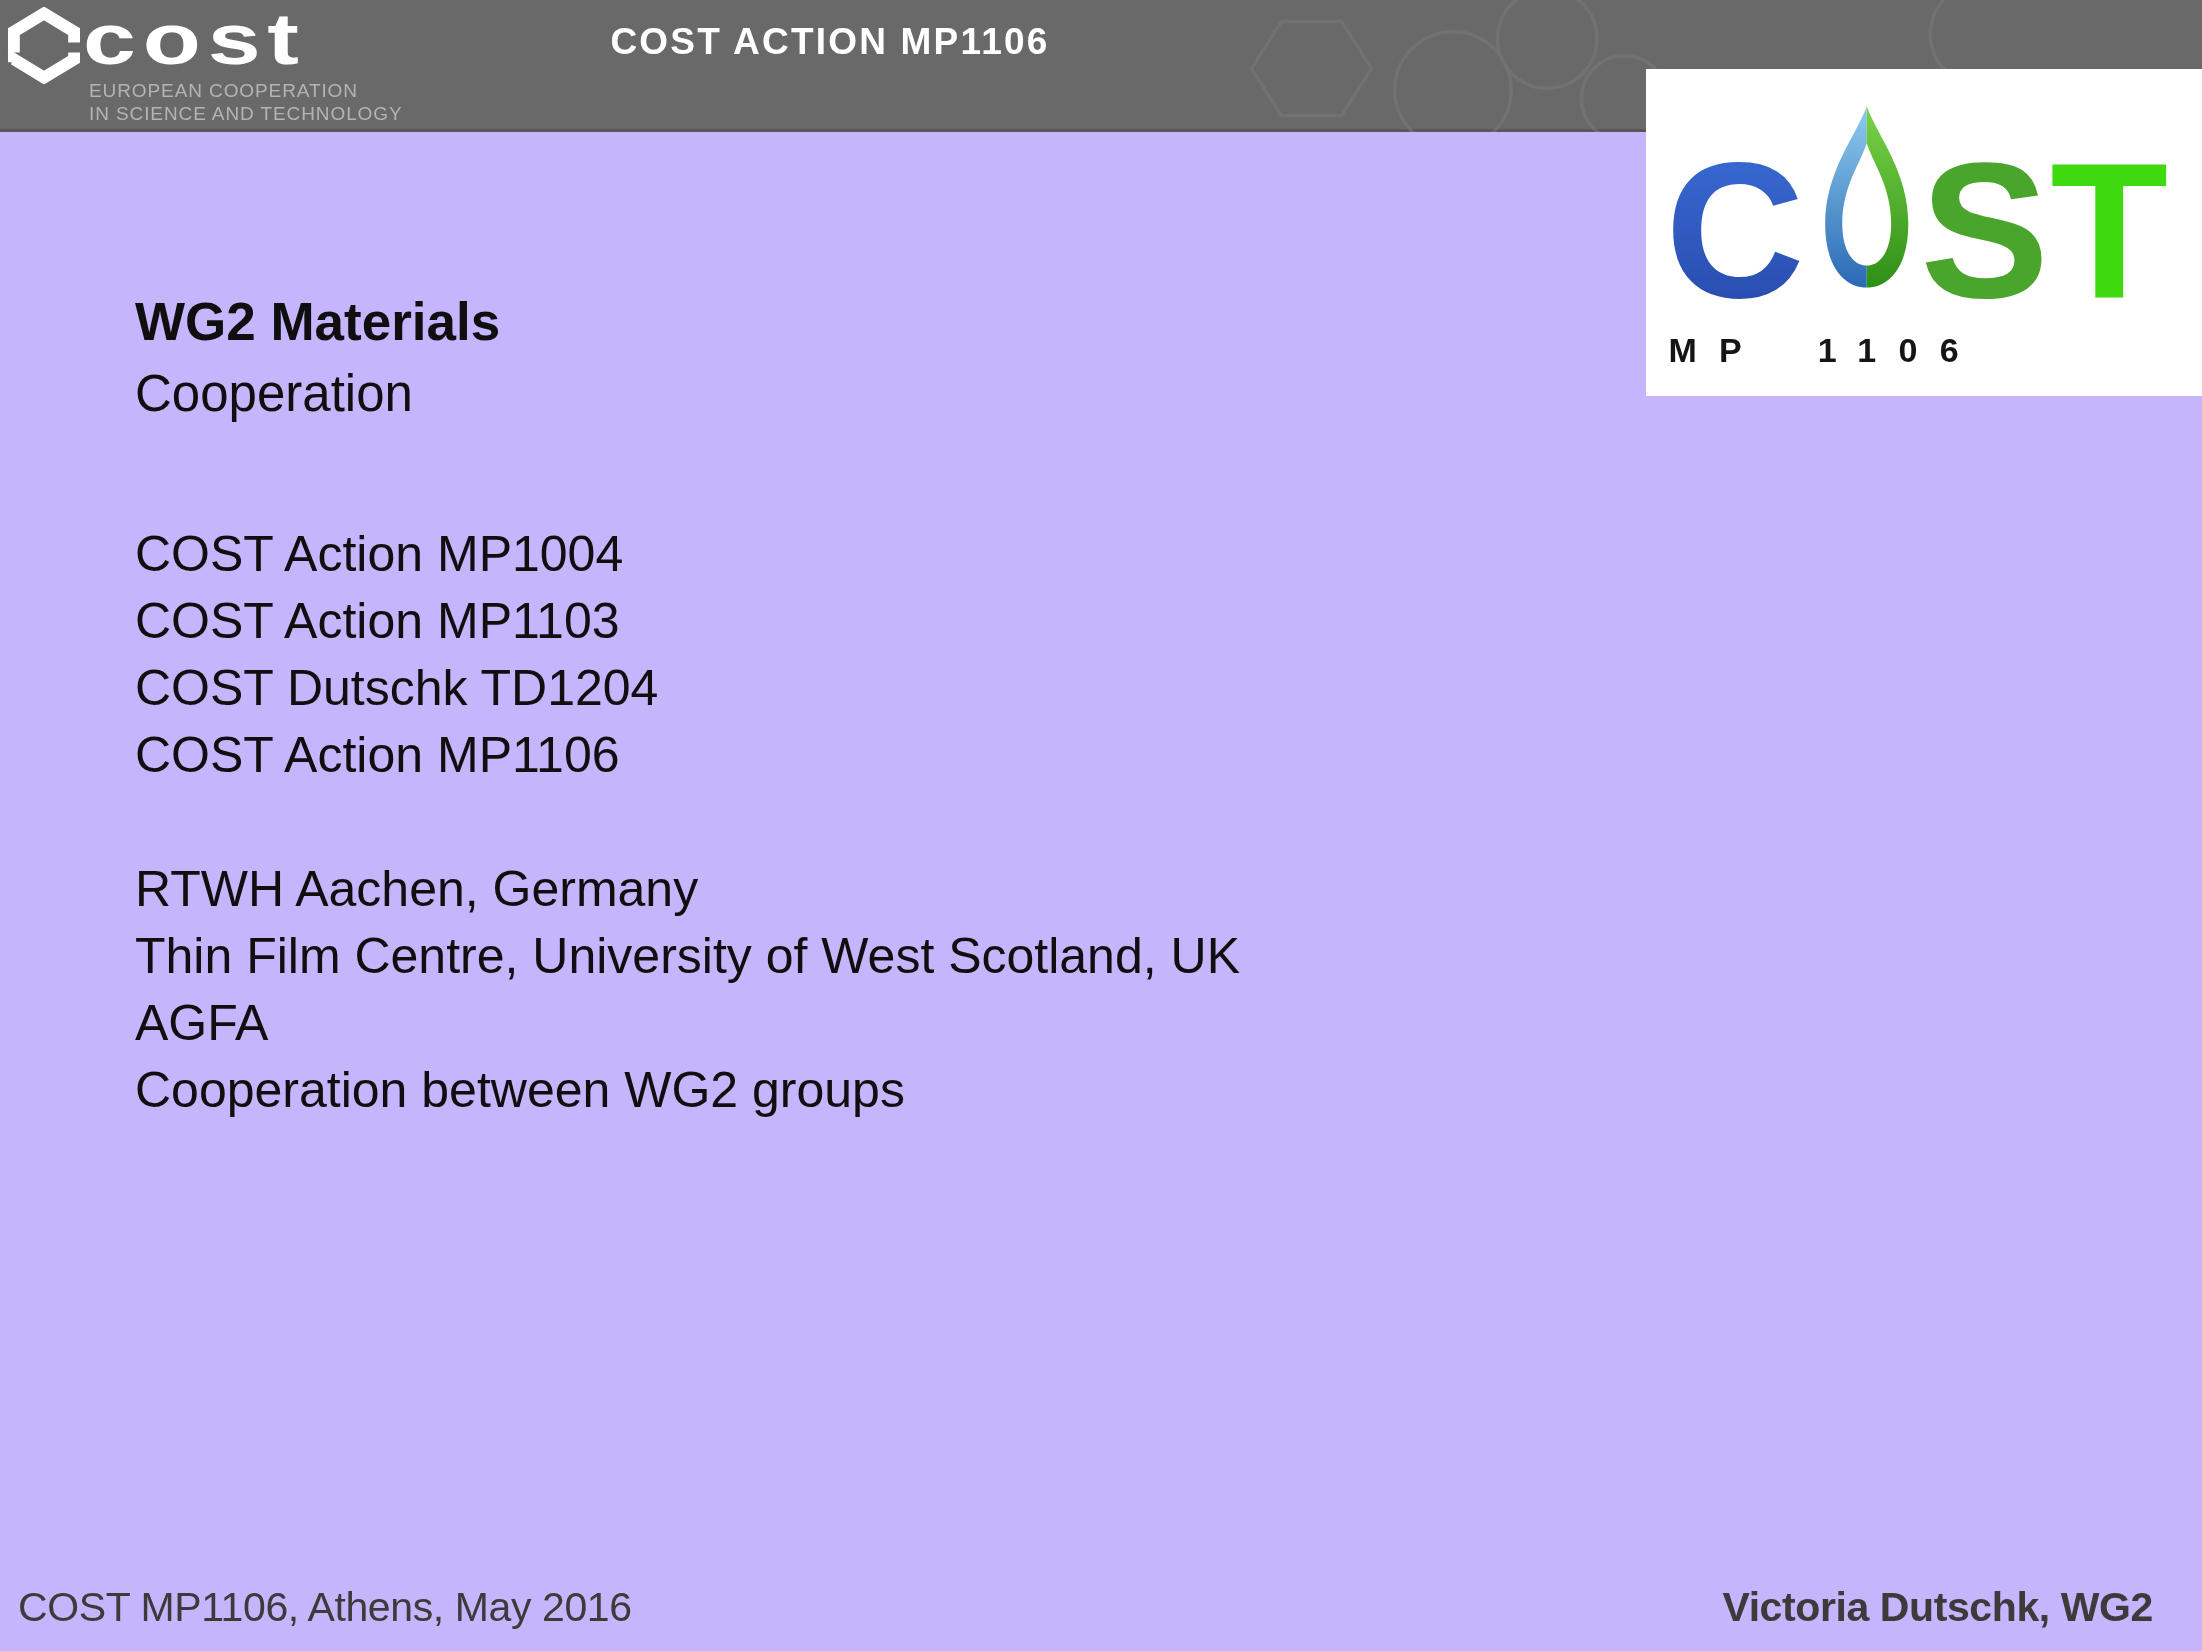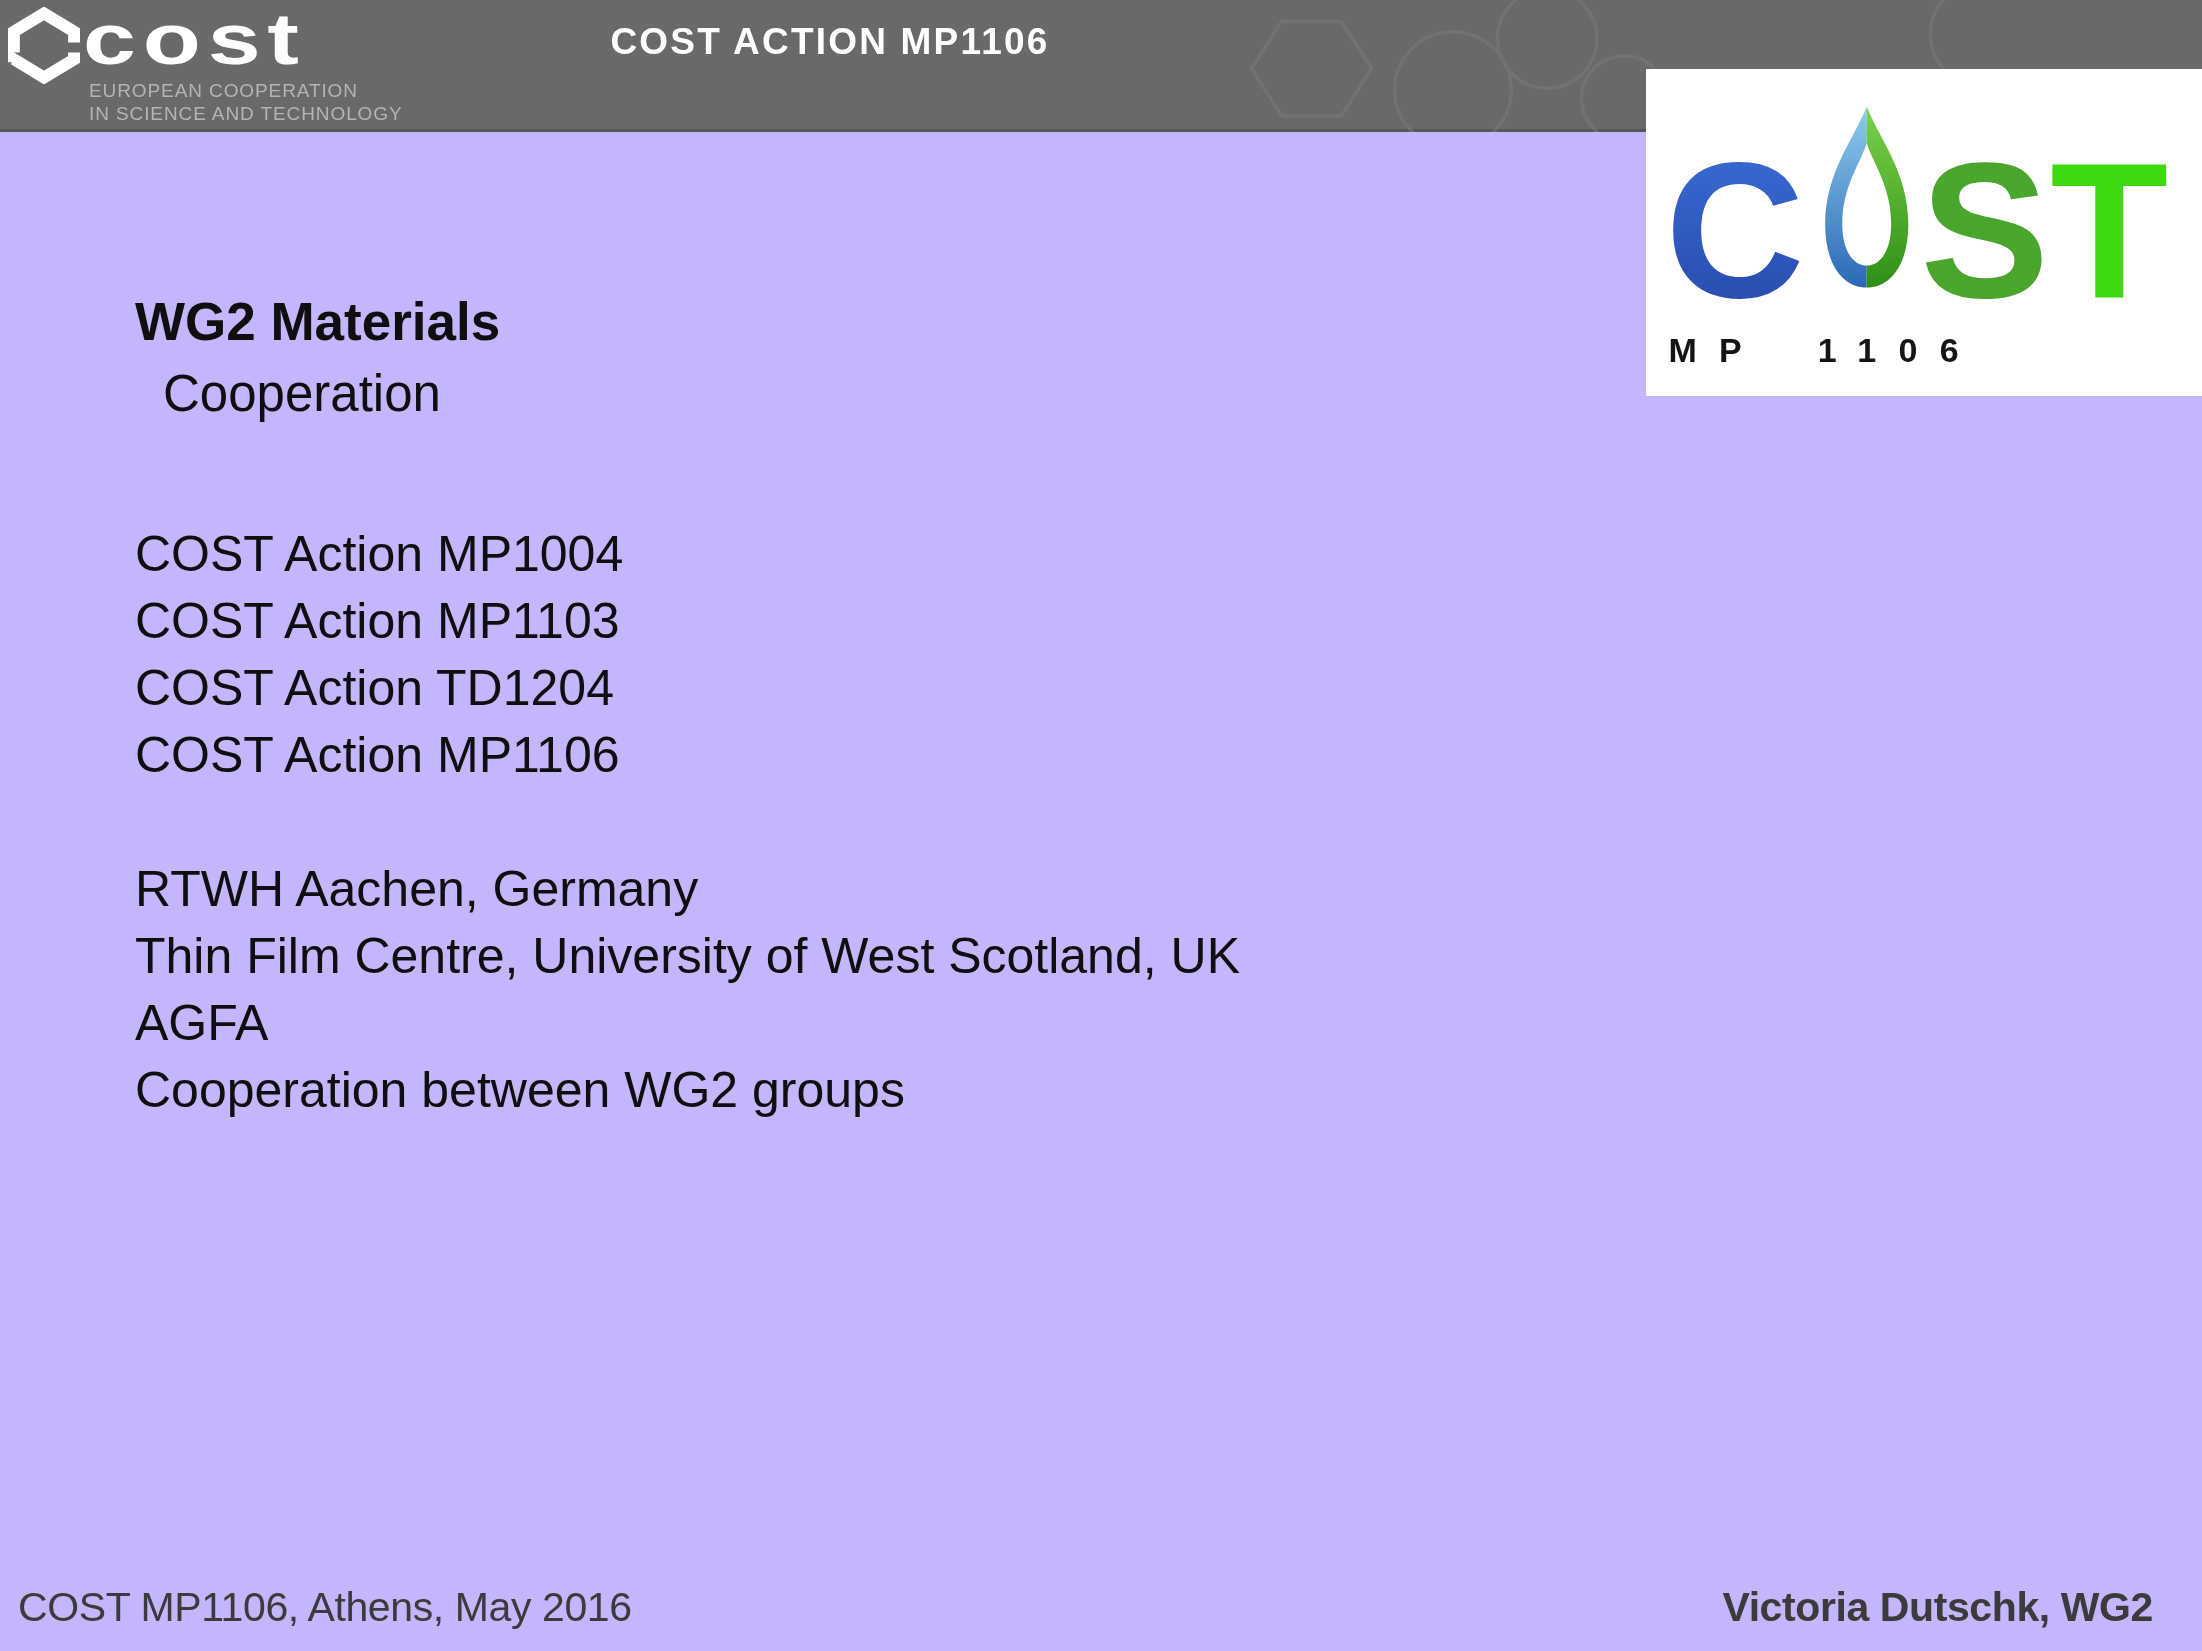--- a/index.html
+++ b/index.html
@@ -41,21 +41,21 @@
   .logo-svg{position:absolute;left:10.3px;top:15.5px;}
   .mp-label{
     position:absolute;left:0;top:262px;width:100%;
     font-size:34px;font-weight:bold;color:#151515;
     letter-spacing:22.4px;word-spacing:22.4px;text-indent:22.4px;
   }
 
   
   .content{position:absolute;left:135px;top:286px;color:#0f0f0f;}
   .content-title{font-size:53px;font-weight:bold;line-height:72px;}
-  .content-subtitle{font-size:51px;font-weight:normal;line-height:72px;margin-left:28px;}
+  .content-subtitle{font-size:51px;font-weight:normal;line-height:72px;}
   .action-list{margin-top:91px;}
   .partner-list{margin-top:67px;}
   .content-line{font-size:50px;line-height:67px;white-space:nowrap;}
 
   
   .footer-left{
     position:absolute;left:18px;bottom:20.6px;
     font-size:41px;font-weight:normal;color:#3b3b3b;letter-spacing:-0.4px;
   }
   .footer-right{
@@ -139,21 +139,21 @@
     <div class="mp-label">MP 1106</div>
   </div>
 
   <div class="content">
     <div class="content-title">WG2 Materials</div>
     <div class="content-subtitle">Cooperation</div>
 
     <div class="action-list">
       <div class="content-line">COST Action MP1004</div>
       <div class="content-line">COST Action MP1103</div>
-      <div class="content-line">COST Action TD1204</div>
+      <div class="content-line">COST Dutschk TD1204</div>
       <div class="content-line">COST Action MP1106</div>
     </div>
 
     <div class="partner-list">
       <div class="content-line">RTWH Aachen, Germany</div>
       <div class="content-line">Thin Film Centre, University of West Scotland, UK</div>
       <div class="content-line">AGFA</div>
       <div class="content-line">Cooperation between WG2 groups</div>
     </div>
   </div>

